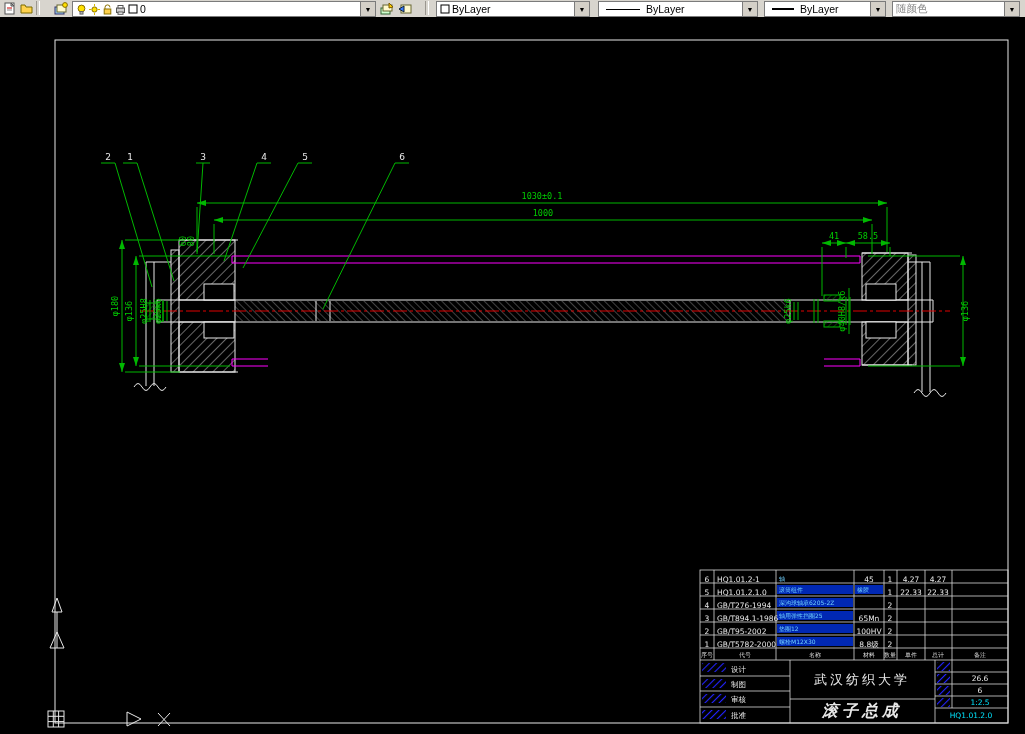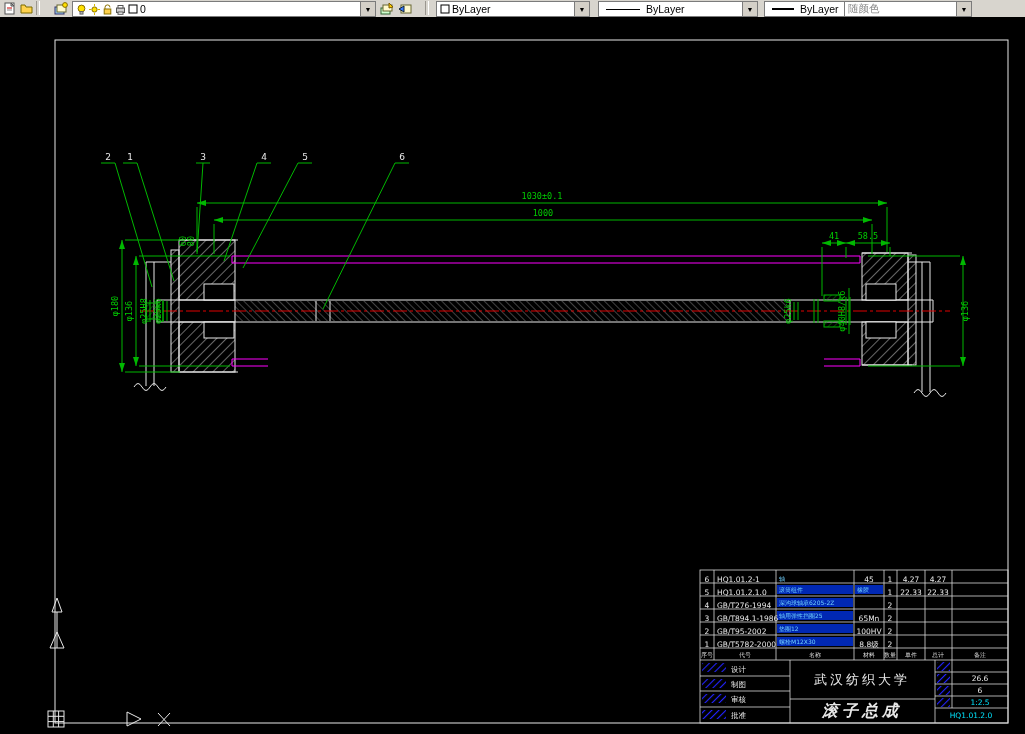--- a/index.html
+++ b/index.html
@@ -131,21 +131,21 @@
   </div>
 
   <div class="combo" style="left:764px;width:120px">
     <span class="pad">
       <span class="lineglyph thick" style="width:22px"></span>
       <span>ByLayer</span>
     </span>
     <span class="arrow">▼</span>
   </div>
 
-  <div class="combo" style="left:844px;width:126px">
+  <div class="combo" style="left:892px;width:126px">
     <span class="pad disabled-text">随颜色</span>
     <span class="arrow">▼</span>
   </div>
 </div>
 
 <div class="canvas">
 <svg width="1025" height="717" viewBox="0 17 1025 717">
   <defs>
     <pattern id="hA" patternUnits="userSpaceOnUse" width="7" height="7" patternTransform="rotate(45)">
       <line x1="0" y1="0" x2="0" y2="7" stroke="#cfcfcf" stroke-width="1"></line>

